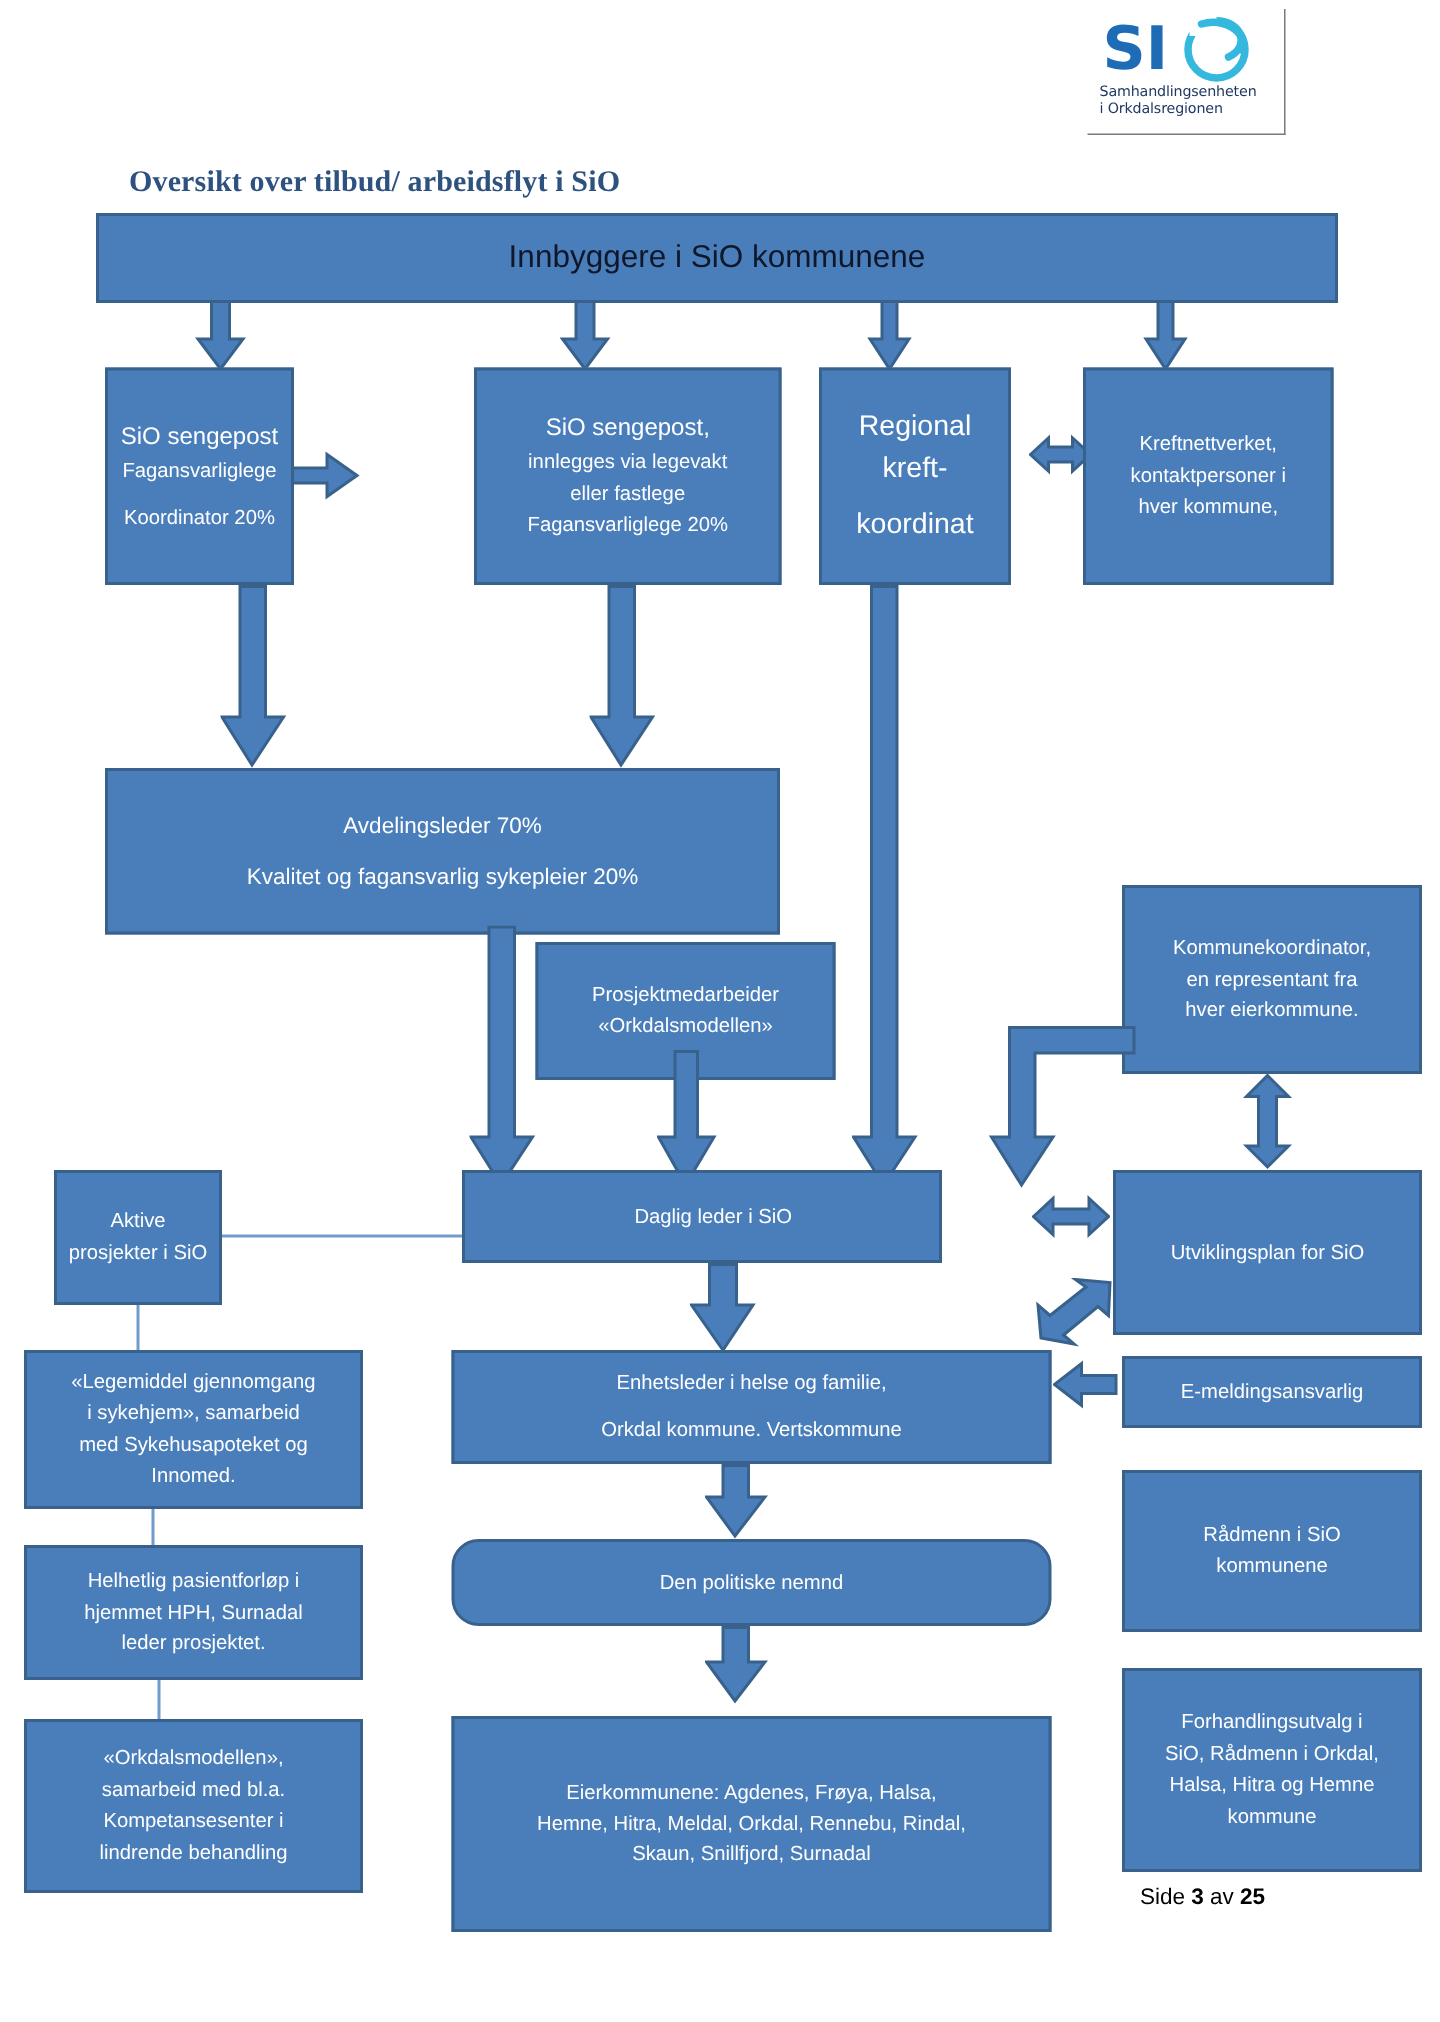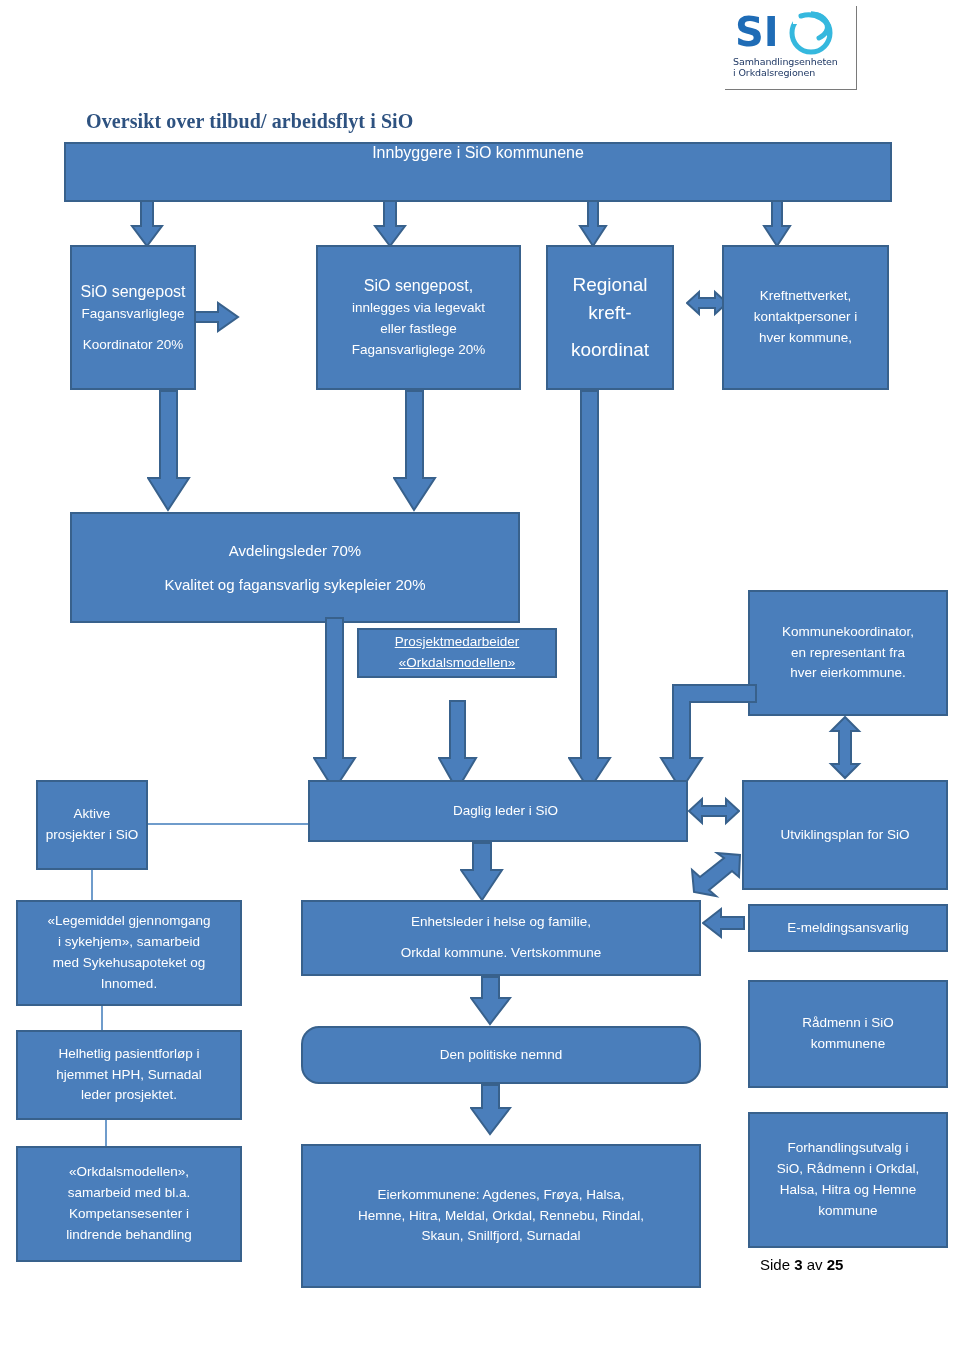--- a/index.html
+++ b/index.html
@@ -81,24 +81,25 @@
 
   .header-bar {
     position: absolute;
     left: 64px;
     top: 142px;
     width: 828px;
     height: 60px;
     background: #4a7ebb;
     border: 2px solid #38618c;
     box-sizing: border-box;
-    color: #ffffff;
+    color: #0f172a;
     display: flex;
+    align-items: center;
     justify-content: center;
-    font-size: 16px;
+    font-size: 21px;
   }
   .thinline {
     position: absolute;
     background: #6f9ccb;
   }
   
   .arrow-svg { position: absolute; }
   .arrow-svg polygon, .arrow-svg path {
     fill: #4a7ebb;
     stroke: #38618c;
@@ -211,21 +212,21 @@
   <div class="box" style="left:70px; top:512px; width:450px; height:111px; font-size:15px;">
     <span class="ln" style="font-size:15px;">Avdelingsleder 70%</span>
     <span class="gap"></span>
     <span class="ln" style="font-size:15px;">Kvalitet og fagansvarlig sykepleier 20%</span>
   </div>
 
   <svg class="arrow-svg" style="left:313px; top:617px;" width="44" height="175">
     <polygon points="13,1 30,1 30,141 42,141 21,173 1,141 13,141"></polygon>
   </svg>
 
-  <div class="box" style="left:357px; top:628px; width:200px; height:50px;text-decoration:underline;">
+  <div class="box" style="left:357px; top:628px; width:200px; height:92px;">
     <span class="ln">Prosjektmedarbeider</span>
     <span class="ln">«Orkdalsmodellen»</span>
   </div>
 
   <svg class="arrow-svg" style="left:438px; top:700px;" width="40" height="92">
     <polygon points="12,1 27,1 27,58 38,58 19,90 1,58 12,58"></polygon>
   </svg>
 
   <div class="box" style="left:748px; top:590px; width:200px; height:126px;">
     <span class="ln">Kommunekoordinator,</span>
@@ -239,21 +240,21 @@
 
   <div class="box" style="left:36px; top:780px; width:112px; height:90px;">
     <span class="ln">Aktive</span>
     <span class="ln">prosjekter i SiO</span>
   </div>
 
   <div class="thinline" style="left:148px; top:823px; width:160px; height:2px;"></div>
 
   <div class="thinline" style="left:91px; top:870px; width:2px; height:32px;"></div>
 
-  <div class="box" style="left:308px; top:780px; width:380px; height:62px;padding-left:21px;">
+  <div class="box" style="left:308px; top:780px; width:320px; height:62px;padding-left:21px;">
     <span class="ln">Daglig leder i SiO</span>
   </div>
 
   <svg class="arrow-svg" style="left:688px; top:794px;" width="52" height="34">
     <polygon points="1,17 14,5 14,12 38,12 38,5 51,17 38,29 38,22 14,22 14,29"></polygon>
   </svg>
 
   <div class="box" style="left:742px; top:780px; width:206px; height:110px;">
     <span class="ln">Utviklingsplan for SiO</span>
   </div>

